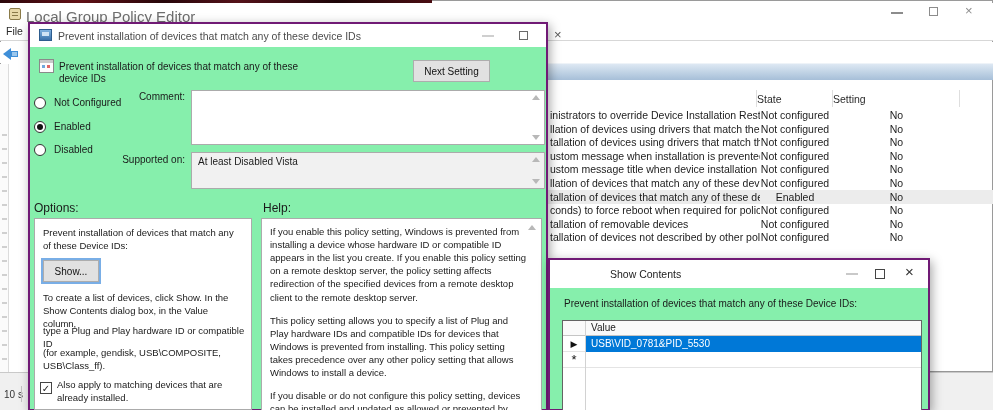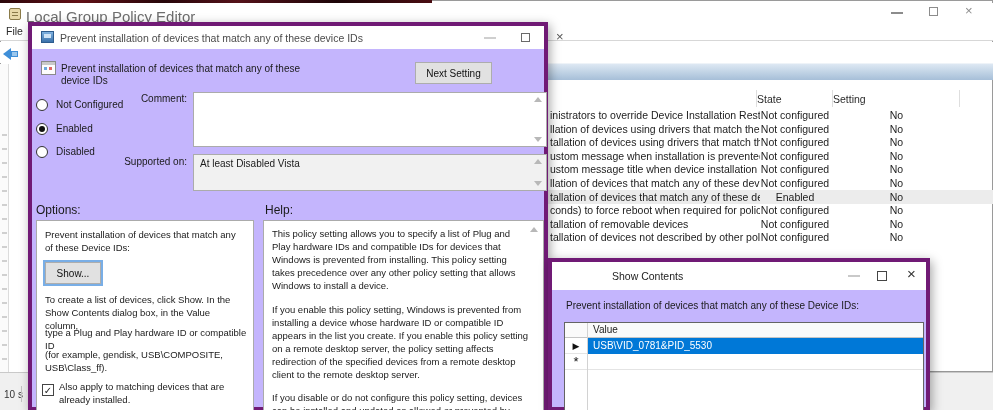--- a/index.html
+++ b/index.html
@@ -35,21 +35,21 @@
   .gp-row.hl { background:#ececec; }
   .gp-setting { position:absolute; left:10px; top:0; line-height:14px; white-space:nowrap; overflow:hidden; width:210px; }
   .gp-state { position:absolute; left:217px; width:76px; top:0; line-height:14px; text-align:center; }
   .gp-comment { position:absolute; left:293px; width:127px; top:0; line-height:14px; text-align:center; }
   .list-bottom-line { left:540px; top:371px; width:453px; height:1px; background:#979797; }
   .statusbar { left:0; top:372px; width:993px; height:38px; background:#f0f0f0; border-top:1px solid #c9c9c9; }
   .status-text { left:4px; top:16px; font-size:10px; color:#333; white-space:nowrap; }
   .status-sep { left:21px; top:13px; width:1px; height:16px; background:#c4c4c4; }
 
   
-  .dlg { background:#c4b5fd; border:4px solid #701a75; box-shadow:2px 3px 10px rgba(0,0,0,.35); }
+  .dlg { background:#86efac; border:2px solid #701a75; box-shadow:2px 3px 10px rgba(0,0,0,.35); }
   .dlg-titlebar { position:absolute; left:0; top:0; right:0; background:#fff; }
   .dlg-title { font-size:10.5px; color:#4c4c4c; white-space:nowrap; }
 
   
   .policy { left:28px; top:22px; width:520px; height:389px; }
   .policy .dlg-titlebar { height:23px; }
   .pol-icon { left:9px; top:5px; width:13px; height:12px; background:linear-gradient(#7fb2e0,#3a71aa); border:1px solid #2d5c8e; }
   .pol-icon i { position:absolute; left:2px; top:2px; right:2px; height:4px; background:#cfe3f5; display:block; }
   .policy-header { position:absolute; left:0; top:23px; width:100%; height:43px; }
   .set-icon { left:9px; top:12px; width:15px; height:14px; border:1px solid #8a8a8a; background:#fdfdfd; }
@@ -244,22 +244,22 @@
       <div class="opt-text" style="left:8px; top:8px; width:198px;">Prevent installation of devices that match any of these Device IDs:</div>
       <button class="btn show-btn">Show...</button>
       <div class="opt-text" style="left:8px; top:73px; width:200px;">To create a list of devices, click Show. In the Show Contents dialog box, in the Value column,</div>
       <div class="opt-text" style="left:8px; top:106px; width:202px;">type a Plug and Play hardware ID or compatible ID</div>
       <div class="opt-text" style="left:8px; top:128px; width:200px;">(for example, gendisk, USB\COMPOSITE, USB\Class_ff).</div>
       <span class="chk" id="also-apply-chk">✓</span>
       <div class="opt-text" style="left:22px; top:160px; width:188px;">Also apply to matching devices that are already installed.</div>
     </div>
 
     <div class="abs panel help-panel">
+      <p>If you enable this policy setting, Windows is prevented from installing a device whose hardware ID or compatible ID appears in the list you create. If you enable this policy setting on a remote desktop server, the policy setting affects redirection of the specified devices from a remote desktop client to the remote desktop server.</p>
       <p>This policy setting allows you to specify a list of Plug and Play hardware IDs and compatible IDs for devices that Windows is prevented from installing. This policy setting takes precedence over any other policy setting that allows Windows to install a device.</p>
-      <p>If you enable this policy setting, Windows is prevented from installing a device whose hardware ID or compatible ID appears in the list you create. If you enable this policy setting on a remote desktop server, the policy setting affects redirection of the specified devices from a remote desktop client to the remote desktop server.</p>
       <p>If you disable or do not configure this policy setting, devices can be installed and updated as allowed or prevented by other policy settings.</p>
       <span class="scroll-up" style="top:6px; right:5px;"></span>
     </div>
   </div>
 
   <div class="abs dlg showc">
     <div class="dlg-titlebar">
       <span class="abs dlg-title">Show Contents</span>
       <span class="abs wc-min" style="left:296px; top:13px; background:#c9c9c9;"></span>
       <span class="abs wc-max" style="left:325px; top:9px; border-color:#444; width:10px; height:10px;"></span>

